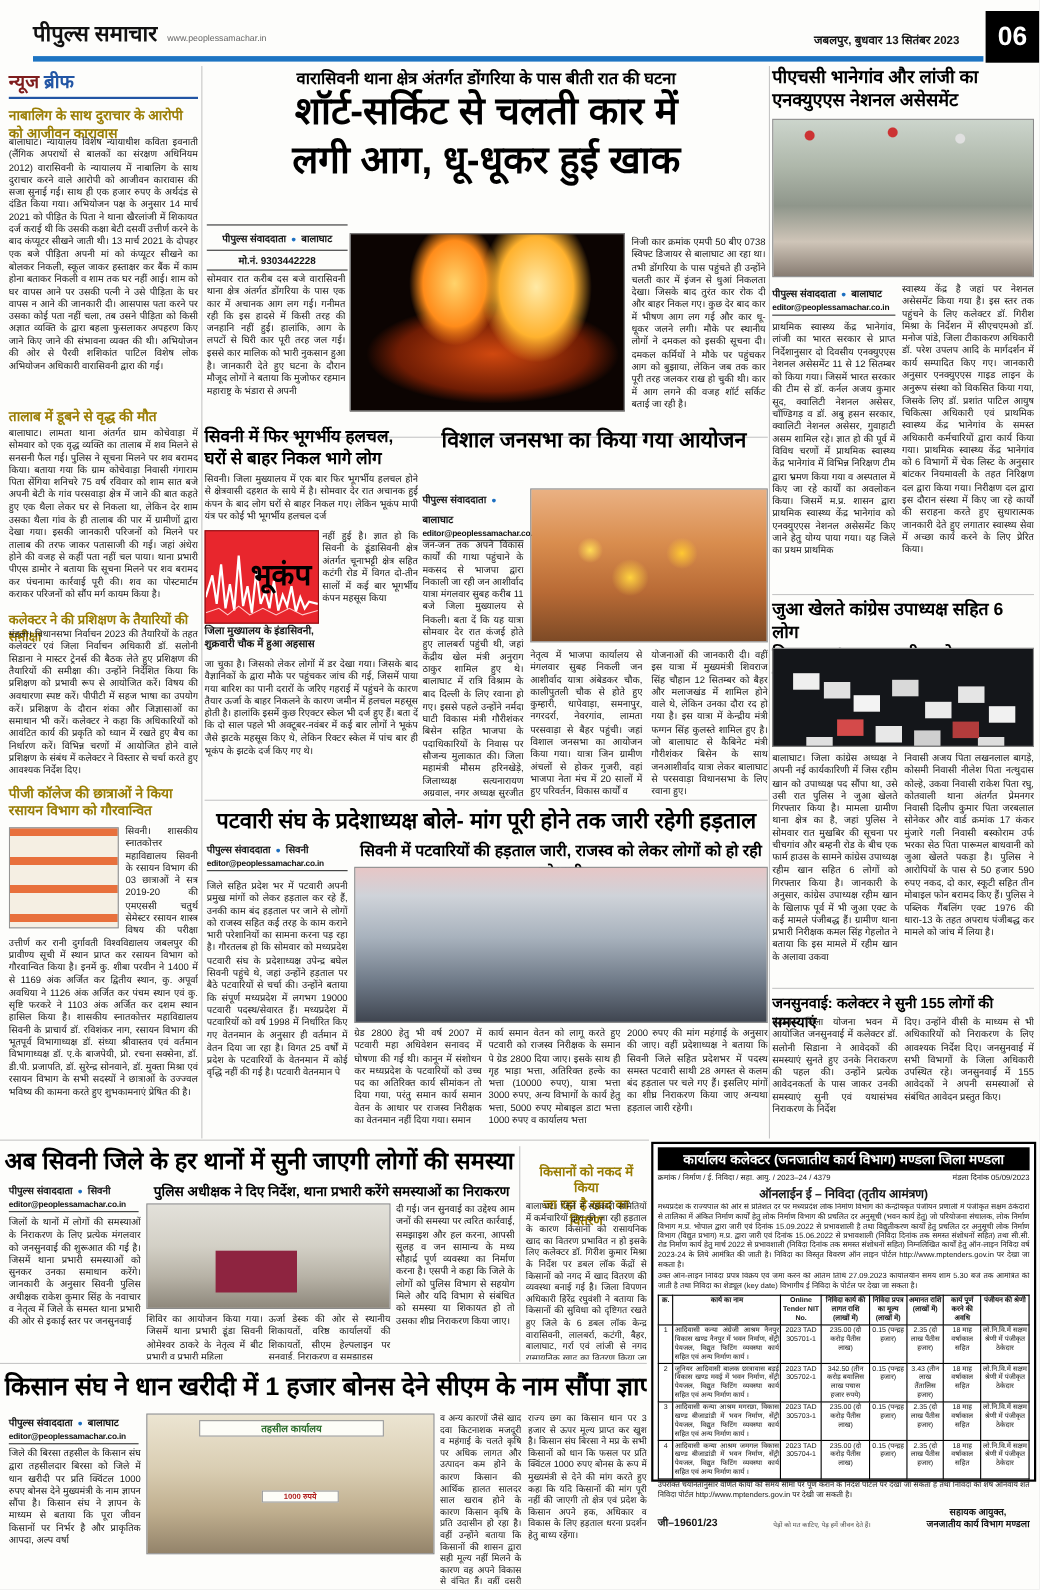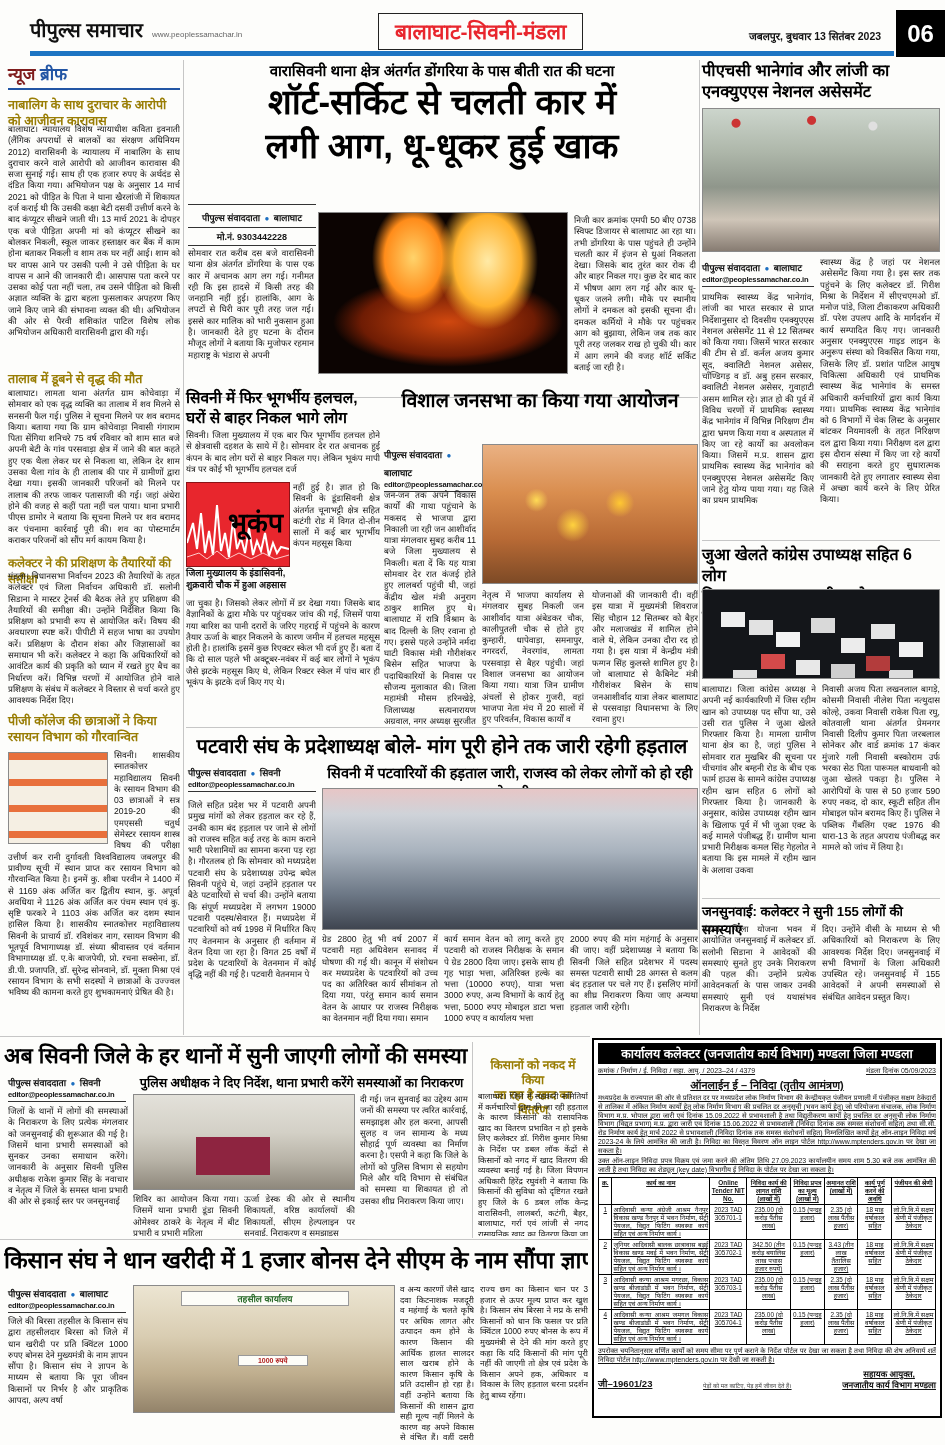--- a/index.html
+++ b/index.html
@@ -59,24 +59,21 @@
 </style>
 </head>
 <body>
 
 <div class="page">
 
   <div class="abs" style="left:30px;top:16px;">
     <span style="font-size:20px;font-weight:bold;color:#111;">पीपुल्स समाचार</span>
   </div>
   <div class="abs" style="left:152px;top:30px;font-size:8px;color:#666;">www.peoplessamachar.in</div>
-  <div class="abs" style="left:378px;top:13px;border:1.5px solid #222;padding:3px 16px 4px;">
-    <span style="font-size:21px;font-weight:bold;color:#e8262d;">बालाघाट-सिवनी-मंडला</span>
-  </div>
-  <div class="abs" style="left:740px;top:29px;width:150px;text-align:center;font-size:10.5px;font-weight:bold;">जबलपुर, बुधवार 13 सितंबर 2023</div>
+  <div class="abs" style="left:740px;top:29px;width:150px;text-align:left;font-size:10.5px;font-weight:bold;">जबलपुर, बुधवार 13 सितंबर 2023</div>
   <div class="abs" style="left:896px;top:10px;width:49px;height:47px;background:#000;color:#fff;display:flex;align-items:center;justify-content:center;font-size:24px;font-weight:bold;">06</div>
   <div class="abs" style="left:30px;top:51px;width:864px;height:5px;background:#1d74c2;"></div>
 
   <div class="vline" style="left:183px;top:60px;height:975px;"></div>
   <div class="vline" style="left:699px;top:60px;height:975px;"></div>
   <div class="hline" style="left:186px;top:397px;width:512px;"></div>
   <div class="hline" style="left:186px;top:727px;width:512px;"></div>
   <div class="hline" style="left:702px;top:540px;width:238px;"></div>
   <div class="hline" style="left:702px;top:898px;width:238px;"></div>
   <div class="hline" style="left:0px;top:1036px;width:590px;"></div>
@@ -223,21 +220,21 @@
     <div class="mail">editor@peoplessamachar.co.in</div>
   </div>
   <div class="abs bt" style="left:8px;top:1316px;width:120px;height:122px;">जिले की बिरसा तहसील के किसान संघ द्वारा तहसीलदार बिरसा को जिले में धान खरीदी पर प्रति क्विंटल 1000 रुपए बोनस देने मुख्यमंत्री के नाम ज्ञापन सौंपा है। किसान संघ ने ज्ञापन के माध्यम से बताया कि पूरा जीवन किसानों पर निर्भर है और प्राकृतिक आपदा, अल्प वर्षा</div>
   <div class="photo ph-kisan" style="left:133px;top:1285px;width:262px;height:128px;">
     <div class="banner">तहसील कार्यालय</div>
     <div class="sign">1000 रुपये</div>
   </div>
   <div class="abs bt-sm" style="left:400px;top:1285px;width:74px;height:155px;">व अन्य कारणों जैसे खाद दवा किटनाशक मजदूरी व महंगाई के चलते कृषि पर अधिक लागत और उत्पादन कम होने के कारण किसान की आर्थिक हालत सालदर साल खराब होने के कारण किसान कृषि के प्रति उदासीन हो रहा है। वहीं उन्होंने बताया कि किसानों की शासन द्वारा सही मूल्य नहीं मिलने के कारण वह अपने विकास से वंचित हैं। वहीं दूसरी ओर पड़ोसी</div>
   <div class="abs bt-sm" style="left:480px;top:1285px;width:108px;height:155px;">राज्य छग का किसान धान पर 3 हजार से ऊपर मूल्य प्राप्त कर खुश है। किसान संघ बिरसा ने मप्र के सभी किसानों को धान कि फसल पर प्रति क्विंटल 1000 रुपए बोनस के रूप में मुख्यमंत्री से देने की मांग करते हुए कहा कि यदि किसानों की मांग पूरी नहीं की जाएगी तो क्षेत्र एवं प्रदेश के किसान अपने हक, अधिकार व विकास के लिए हड़ताल धरना प्रदर्शन हेतु बाध्य रहेंगा।</div>
 
-  <div class="abs tender" style="left:592px;top:1038px;width:350px;height:380px;text-decoration:underline;">
+  <div class="abs tender" style="left:592px;top:1038px;width:350px;height:309px;">
     <div class="tender-bar">कार्यालय कलेक्टर (जनजातीय कार्य विभाग) मण्डला जिला मण्डला</div>
     <div style="display:flex;justify-content:space-between;font-size:7px;margin:2px 0;">
       <span>क्रमांक / निर्माण / ई. निविदा / सहा. आयु. / 2023–24 / 4379</span>
       <span>मंडला दिनांक 05/09/2023</span>
     </div>
     <div class="center" style="font-size:11px;font-weight:bold;margin:1px 0 2px;">ऑनलाईन ई – निविदा (तृतीय आमंत्रण)</div>
     <div class="tiny" style="height:62px;">मध्यप्रदेश के राज्यपाल की ओर से प्रतिशत दर पर मध्यप्रदेश लोक निर्माण विभाग की केन्द्रीयकृत पंजीयन प्रणाली में पंजीकृत सक्षम ठेकेदारों से तालिका में अंकित निर्माण कार्यों हेतु लोक निर्माण विभाग की प्रचलित दर अनुसूची (भवन कार्य हेतु) जो परियोजना संचालक, लोक निर्माण विभाग म.प्र. भोपाल द्वारा जारी एवं दिनांक 15.09.2022 से प्रभावशाली है तथा विद्युतीकरण कार्यों हेतु प्रचलित दर अनुसूची लोक निर्माण विभाग (विद्युत प्रभाग) म.प्र. द्वारा जारी एवं दिनांक 15.06.2022 से प्रभावशाली (निविदा दिनांक तक समस्त संशोधनों सहित) तथा सी.सी. रोड निर्माण कार्य हेतु मार्च 2022 से प्रभावशाली (निविदा दिनांक तक समस्त संशोधनों सहित) निम्नलिखित कार्यों हेतु ऑन-लाइन निविदा वर्ष 2023-24 के लिये आमंत्रित की जाती है। निविदा का विस्तृत विवरण ऑन लाइन पोर्टल http://www.mptenders.gov.in पर देखा जा सकता है।</div>
     <div class="tiny" style="height:20px;margin-top:1px;">उक्त ऑन-लाइन निविदा प्रपत्र विक्रय एवं जमा करने की अंतिम तिथि 27.09.2023 कार्यालयीन समय शाम 5.30 बजे तक आमंत्रित की जाती है तथा निविदा का शेड्यूल (key date) विभागीय ई निविदा के पोर्टल पर देखा जा सकता है।</div>
     <table>
       <colgroup>

